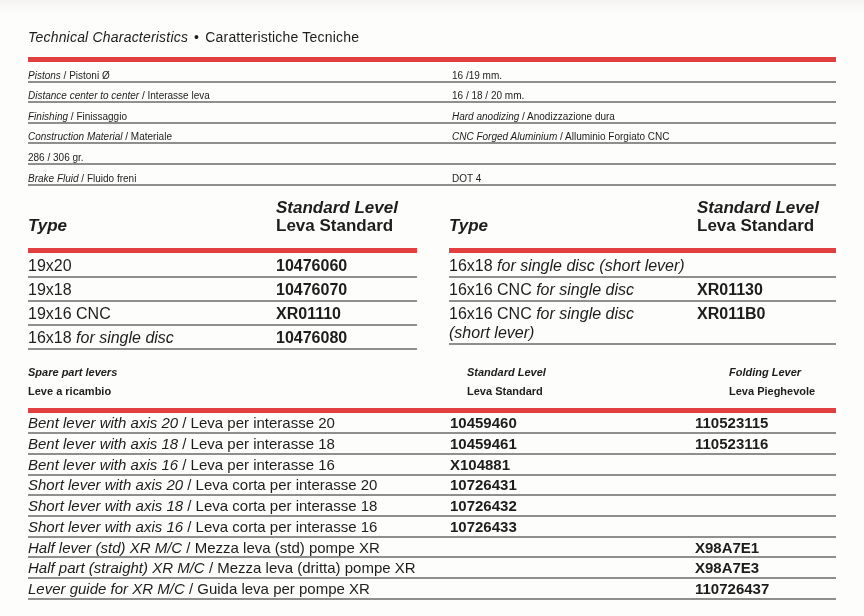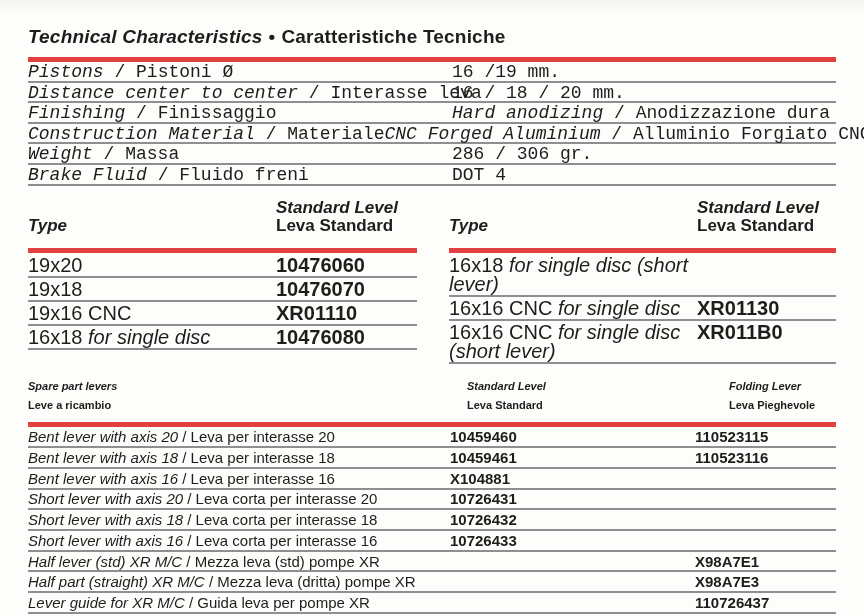--- a/index.html
+++ b/index.html
@@ -7,42 +7,42 @@
     position:relative;
     width:864px;height:616px;
     background:linear-gradient(180deg,#f4f3f1 0px,#fdfdfc 14px,#fdfdfc 100%);
     font-family:"Liberation Sans",sans-serif;
     color:#1d1d1b;
     overflow:hidden;
   }
   .content{position:absolute;left:28px;top:26px;width:808px;}
 
   
-  .title{font-size:19px;font-weight:700;letter-spacing:.2px;line-height:22px;}
+  .title{font-size:14px;font-weight:400;letter-spacing:.2px;line-height:22px;}
   .title .en{font-style:italic;}
   .title .bullet{margin:0 6px;}
   .redbar{height:5px;background:#e2403e;}
   .title-bar{margin-top:9px;}
 
   
   .spec-table{margin-top:0;}
-  .spec-row{display:flex;align-items:flex-start;height:18.6px;border-bottom:2px solid #8f8f8f;font-size:18px;font-family:Liberation Mono, monospace;}
+  .spec-row{display:flex;align-items:flex-end;height:18.6px;border-bottom:2px solid #8f8f8f;font-size:10px;}
   .spec-label{width:424px;white-space:nowrap;}
   .spec-value{flex:1;white-space:nowrap;}
   .en-i{font-style:italic;}
 
   
   .type-section{display:flex;margin-top:13px;}
   .type-table{width:389px;}
   .type-table.right{margin-left:32px;width:387px;}
   .type-head{display:grid;grid-template-columns:248px 1fr;align-items:end;
     font-weight:700;font-size:17px;line-height:18px;margin-bottom:13px;}
   .type-head .en{font-style:italic;}
   .type-rows{margin-top:1px;}
-  .type-row{display:grid;grid-template-columns:248px 1fr;font-size:20px;
+  .type-row{display:grid;grid-template-columns:248px 1fr;font-size:16px;
     border-bottom:2px solid #8f8f8f;padding:2px 0 1px;line-height:19px;min-height:18px;}
   .code{font-weight:700;white-space:nowrap;}
 
   
   .spare-head{display:grid;grid-template-columns:422px 245px 1fr;align-items:end;
     font-weight:700;font-size:11px;line-height:19px;margin-top:13px;margin-bottom:7px;gap:17px;}
   .spare-head .en{font-style:italic;}
   .spare-rows{margin-top:1px;}
   .spare-row{display:grid;grid-template-columns:422px 245px 1fr;font-size:15px;
     border-bottom:2px solid #8f8f8f;align-items:center;height:18.7px;white-space:nowrap;}
@@ -69,21 +69,20 @@
         </div>
         <div class="spec-row">
           <span class="spec-label"><span class="en-i">Finishing</span> / <span>Finissaggio</span></span>
           <span class="spec-value"><span class="en-i">Hard anodizing</span> / <span>Anodizzazione dura</span></span>
         </div>
         <div class="spec-row">
           <span class="spec-label"><span class="en-i">Construction Material</span> / <span>Materiale</span></span>
           <span class="spec-value"><span class="en-i">CNC Forged Aluminium</span> / <span>Alluminio Forgiato CNC</span></span>
         </div>
         <div class="spec-row">
-          <span class="spec-label"><span class="en-i">Weight</span> / <span>Massa</span></span>
           <span class="spec-value"><span>286 / 306 gr.</span></span>
         </div>
         <div class="spec-row">
           <span class="spec-label"><span class="en-i">Brake Fluid</span> / <span>Fluido freni</span></span>
           <span class="spec-value"><span>DOT 4</span></span>
         </div>
       </div>
 
     <div class="type-section">
       <div class="type-table">

